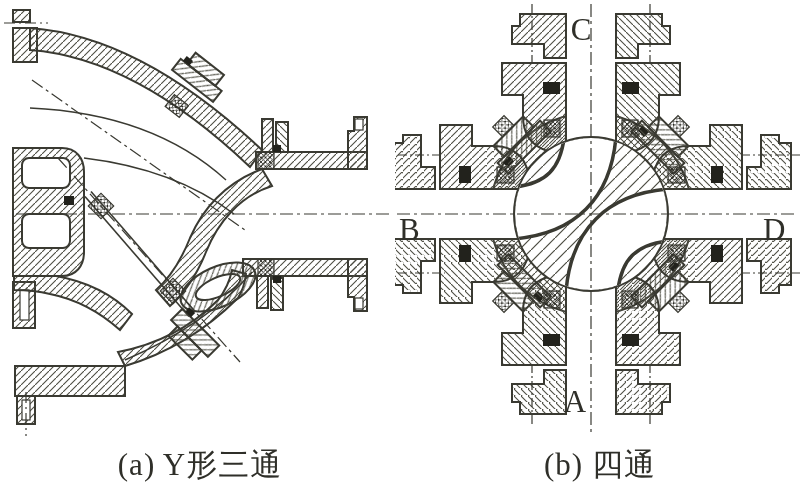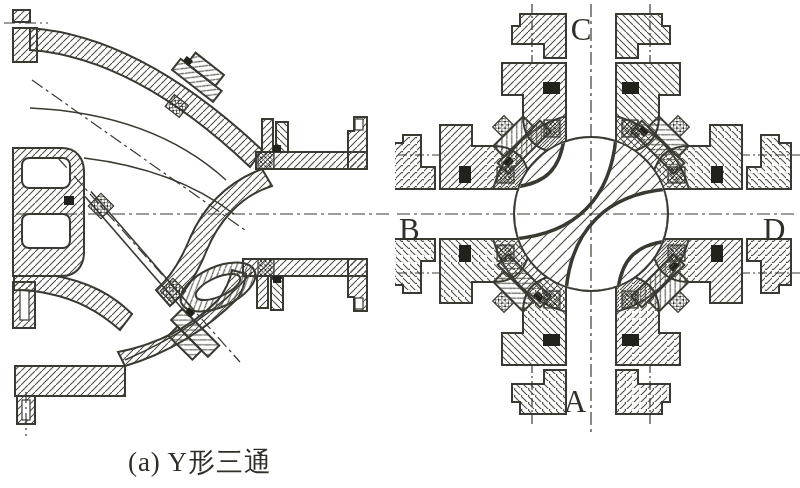--- a/index.html
+++ b/index.html
@@ -1,19 +1,19 @@
 <!DOCTYPE html>
 <html><head>
 <meta charset="utf-8">
 <style>
   html,body{margin:0;padding:0;background:#ffffff;}
   .stage{position:relative;width:800px;height:488px;background:#ffffff;overflow:hidden;
          font-family:"Liberation Serif","DejaVu Serif",serif;}
   .fig-svg{position:absolute;top:0;}
-  .caption{position:absolute;top:444px;text-align:center;font-size:27px;color:#2f2f29;
+  .caption{position:absolute;top:444px;text-align:center;font-size:31px;color:#2f2f29;
            letter-spacing:1px;}
   .port-label{font-family:"Liberation Serif","DejaVu Serif",serif;font-size:31px;fill:#2f2f29;}
 </style>
 </head>
 <body>
 
 <div class="stage">
 
   <svg width="0" height="0" style="position:absolute">
     <defs>
@@ -191,14 +191,15 @@
       </g>
 
       <text class="port-label" x="186" y="40" text-anchor="middle">C</text>
       <text class="port-label" x="180" y="412" text-anchor="middle">A</text>
       <text class="port-label" x="4" y="240">B</text>
       <text class="port-label" x="368" y="240">D</text>
     </g>
   </svg>
 
   <div class="caption" style="left:0;width:400px">(a) Y形三通</div>
+  <div class="caption" style="left:400px;width:400px">(b) 四通</div>
 
 </div>
 
 </body></html>

